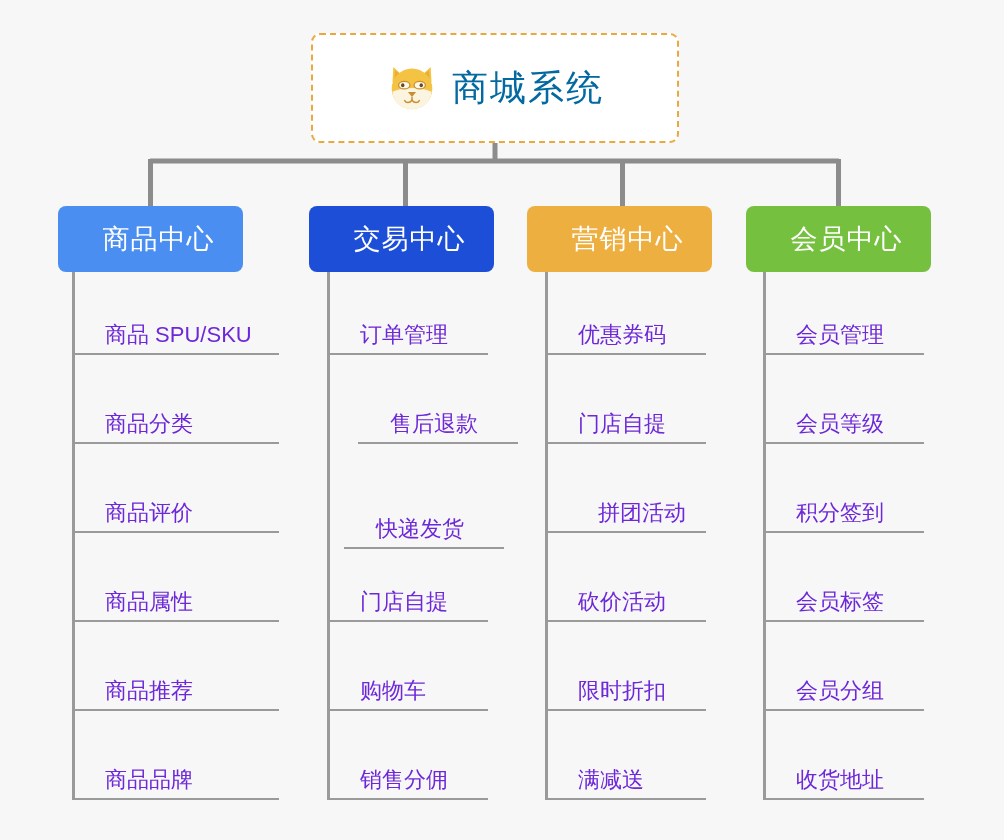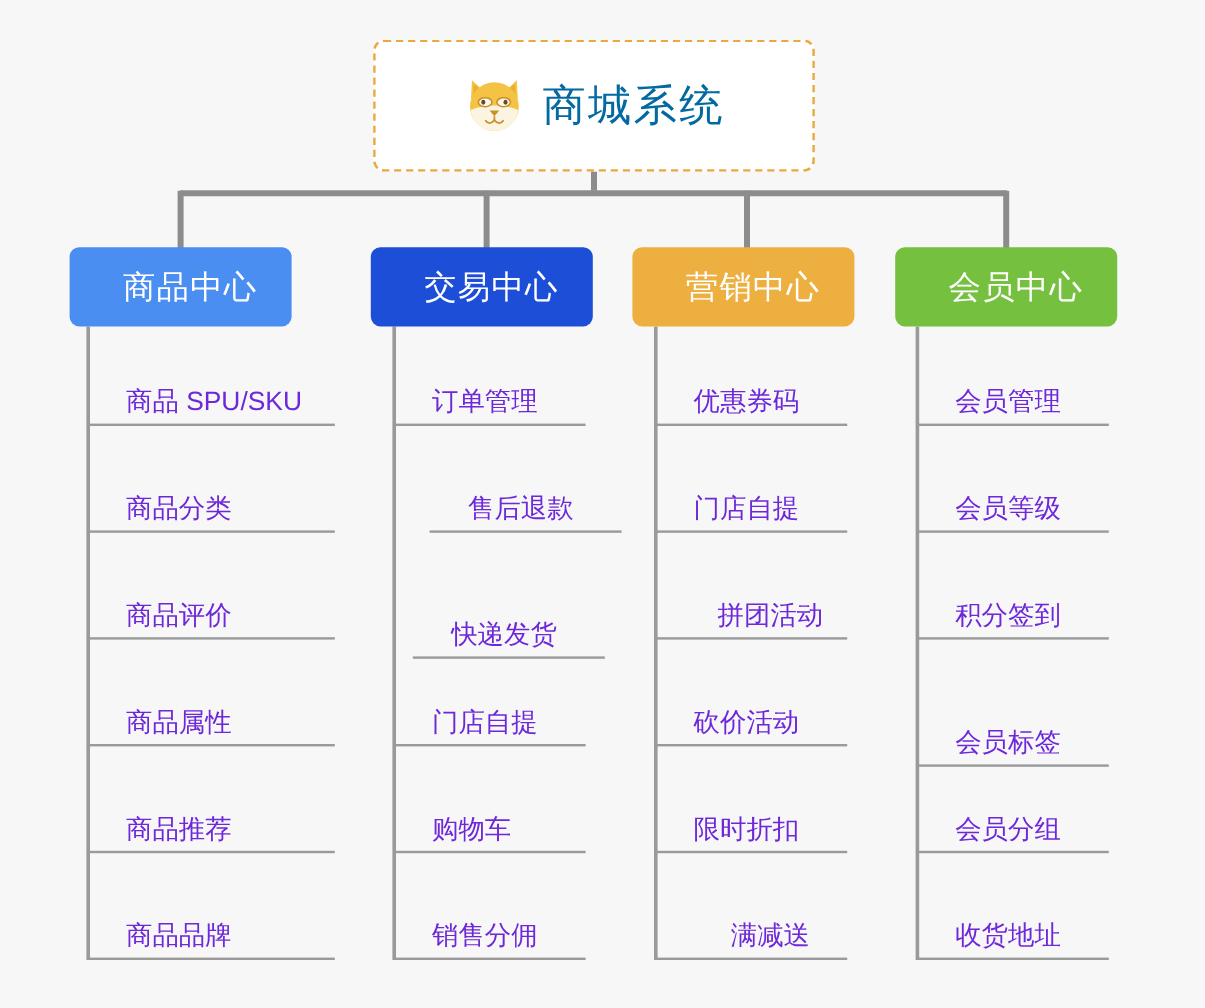--- a/index.html
+++ b/index.html
@@ -203,35 +203,35 @@
       </div>
       <div class="leaf-item" style="left: 546px; top: 493px; height: 40px; width: 160px; border-bottom: 2px solid rgb(154, 154, 154); justify-content: center;">
         <span class="leaf-label">拼团活动</span>
       </div>
       <div class="leaf-item" style="left: 546px; top: 582px; height: 40px; width: 160px; border-bottom: 2px solid rgb(154, 154, 154);">
         <span class="leaf-label">砍价活动</span>
       </div>
       <div class="leaf-item" style="left: 546px; top: 671px; height: 40px; width: 160px; border-bottom: 2px solid rgb(154, 154, 154);">
         <span class="leaf-label">限时折扣</span>
       </div>
-      <div class="leaf-item" style="left: 546px; top: 760px; height: 40px; width: 160px; border-bottom: 2px solid rgb(154, 154, 154); justify-content: center;">
+      <div class="leaf-item" style="left: 546px; top: 760px; height: 40px; width: 160px; border-bottom: 2px solid rgb(154, 154, 154);">
         <span class="leaf-label">满减送</span>
       </div>
     </div>
   <div class="leaf-col" id="leaf-col-3">
       <div class="leaf-item" style="left: 764px; top: 315px; height: 40px; width: 160px; border-bottom: 2px solid rgb(154, 154, 154);">
         <span class="leaf-label">会员管理</span>
       </div>
       <div class="leaf-item" style="left: 764px; top: 404px; height: 40px; width: 160px; border-bottom: 2px solid rgb(154, 154, 154);">
         <span class="leaf-label">会员等级</span>
       </div>
       <div class="leaf-item" style="left: 764px; top: 493px; height: 40px; width: 160px; border-bottom: 2px solid rgb(154, 154, 154);">
         <span class="leaf-label">积分签到</span>
       </div>
-      <div class="leaf-item" style="left: 764px; top: 582px; height: 40px; width: 160px; border-bottom: 2px solid rgb(154, 154, 154); margin-top: 17px;">
+      <div class="leaf-item" style="left: 764px; top: 582px; height: 40px; width: 160px; border-bottom: 2px solid rgb(154, 154, 154);">
         <span class="leaf-label">会员标签</span>
       </div>
       <div class="leaf-item" style="left: 764px; top: 671px; height: 40px; width: 160px; border-bottom: 2px solid rgb(154, 154, 154);">
         <span class="leaf-label">会员分组</span>
       </div>
       <div class="leaf-item" style="left: 764px; top: 760px; height: 40px; width: 160px; border-bottom: 2px solid rgb(154, 154, 154);">
         <span class="leaf-label">收货地址</span>
       </div>
     </div>
 

